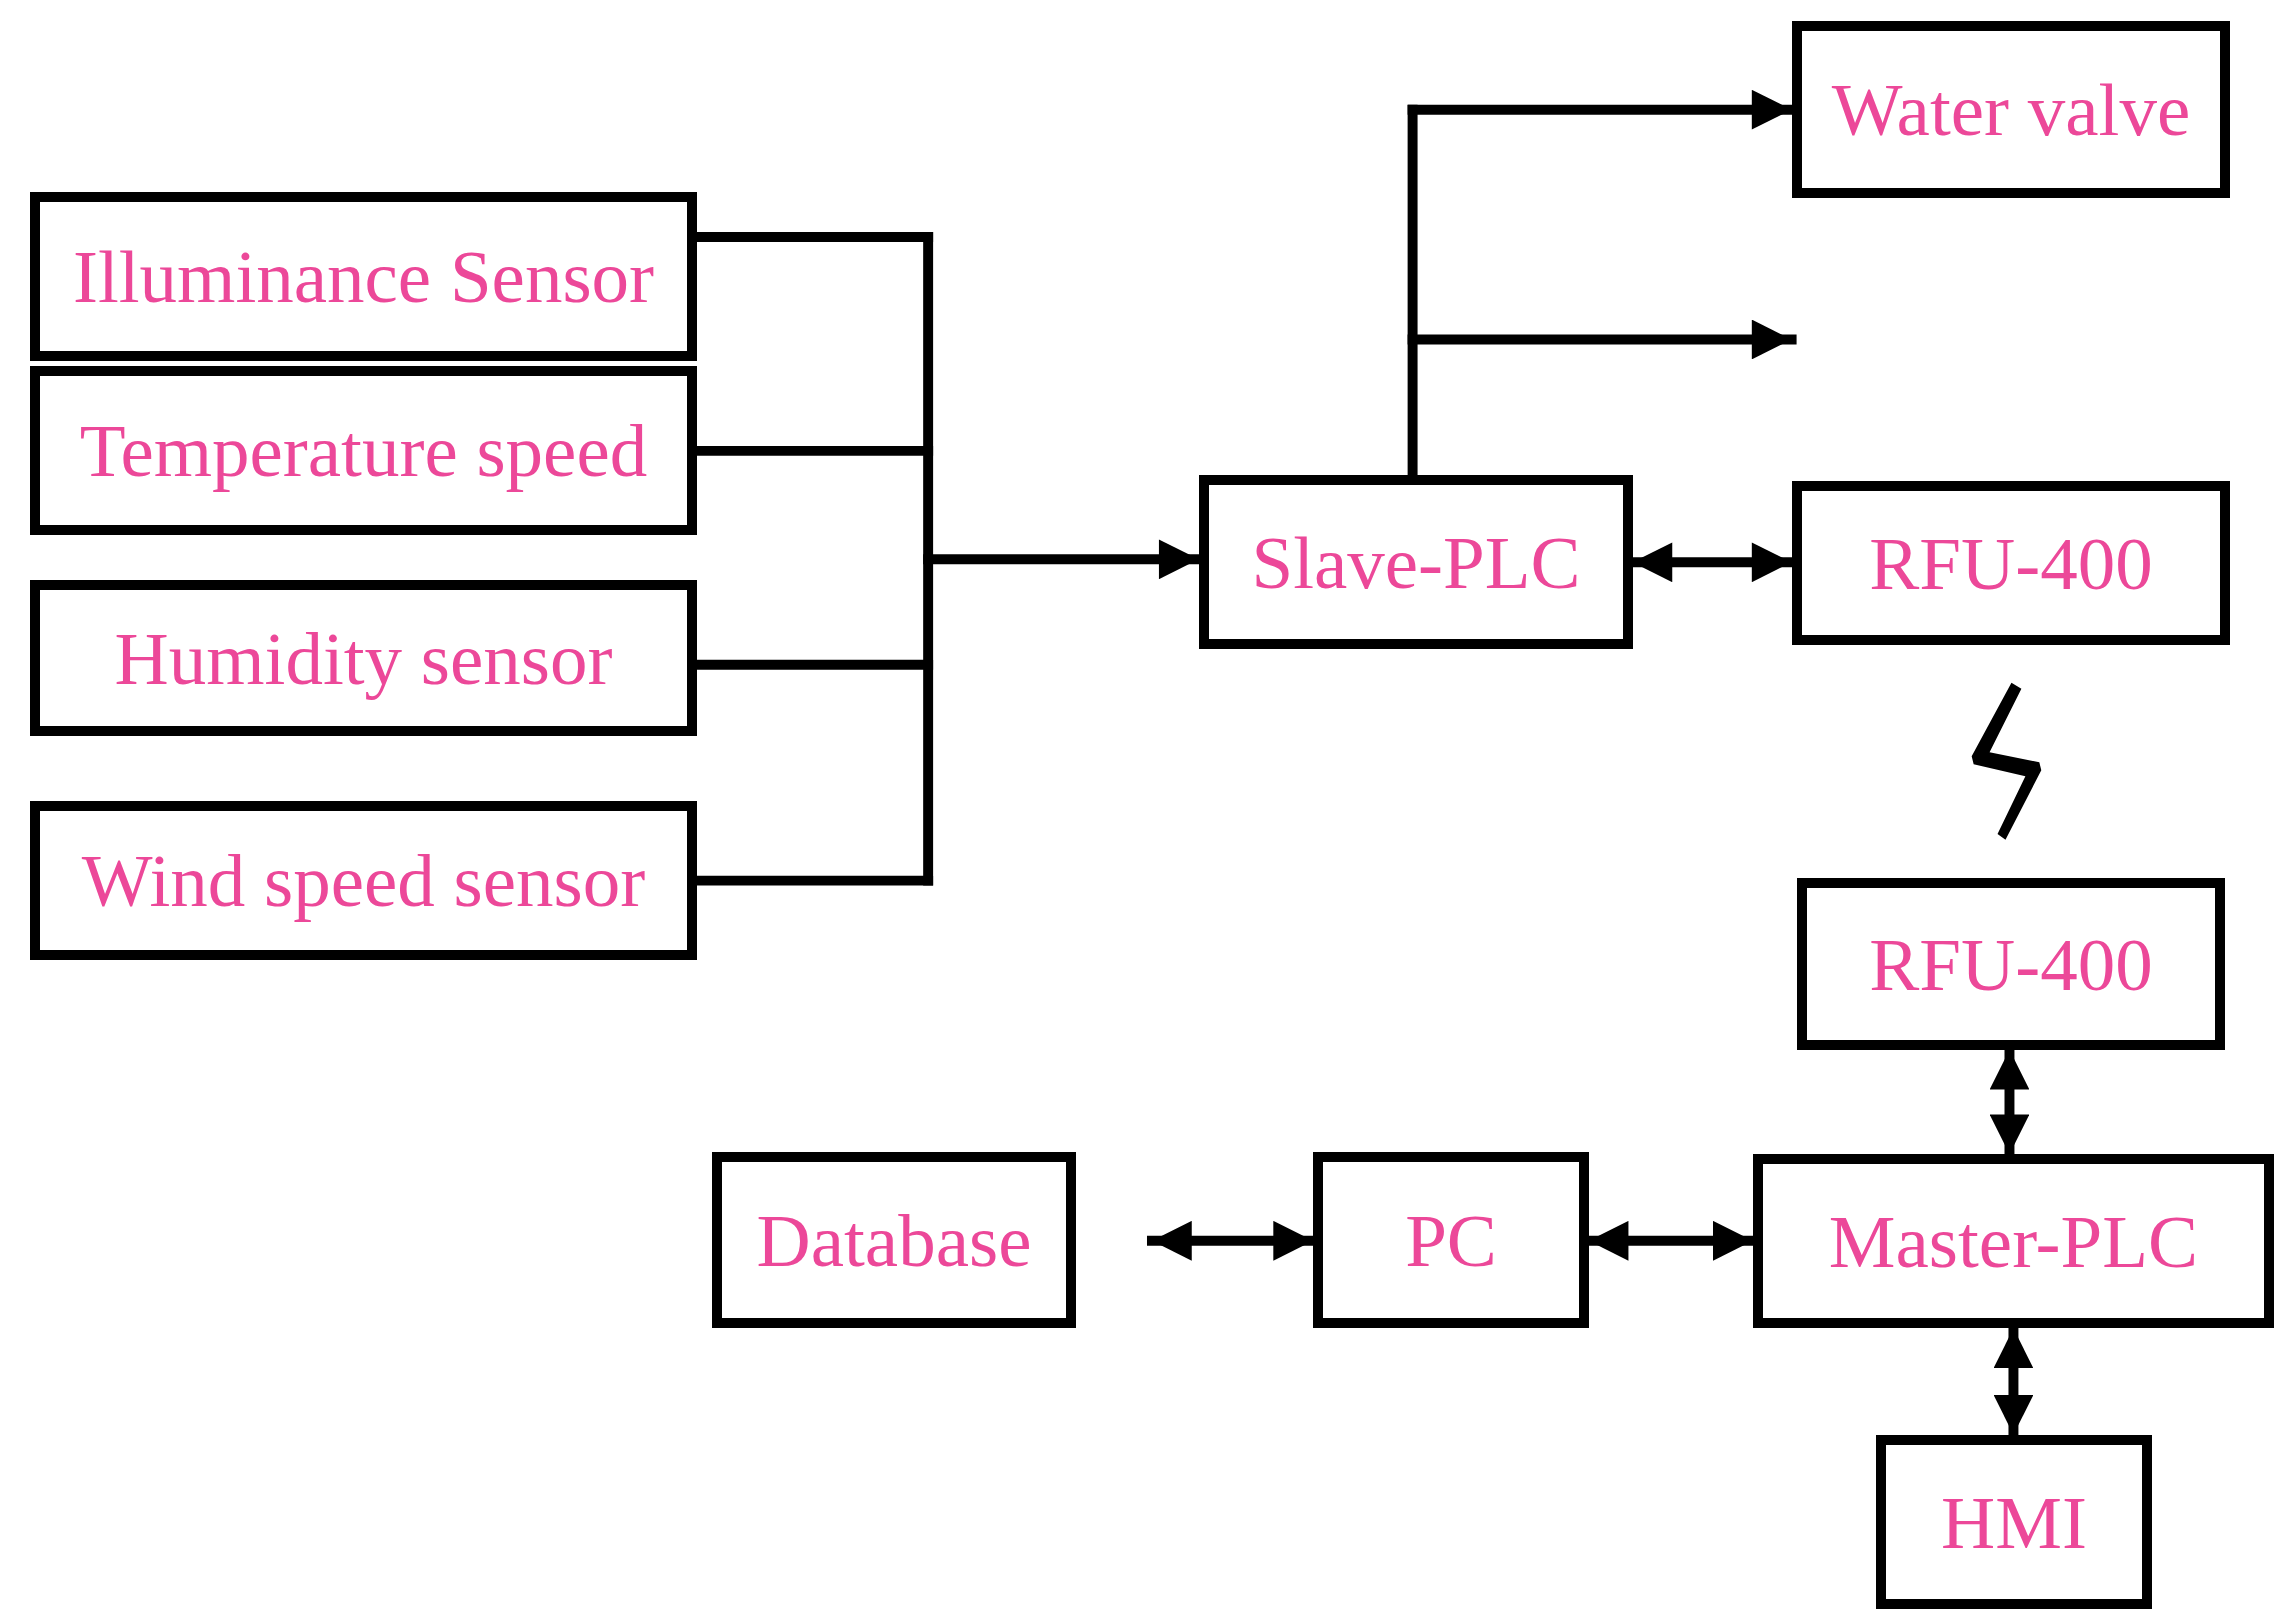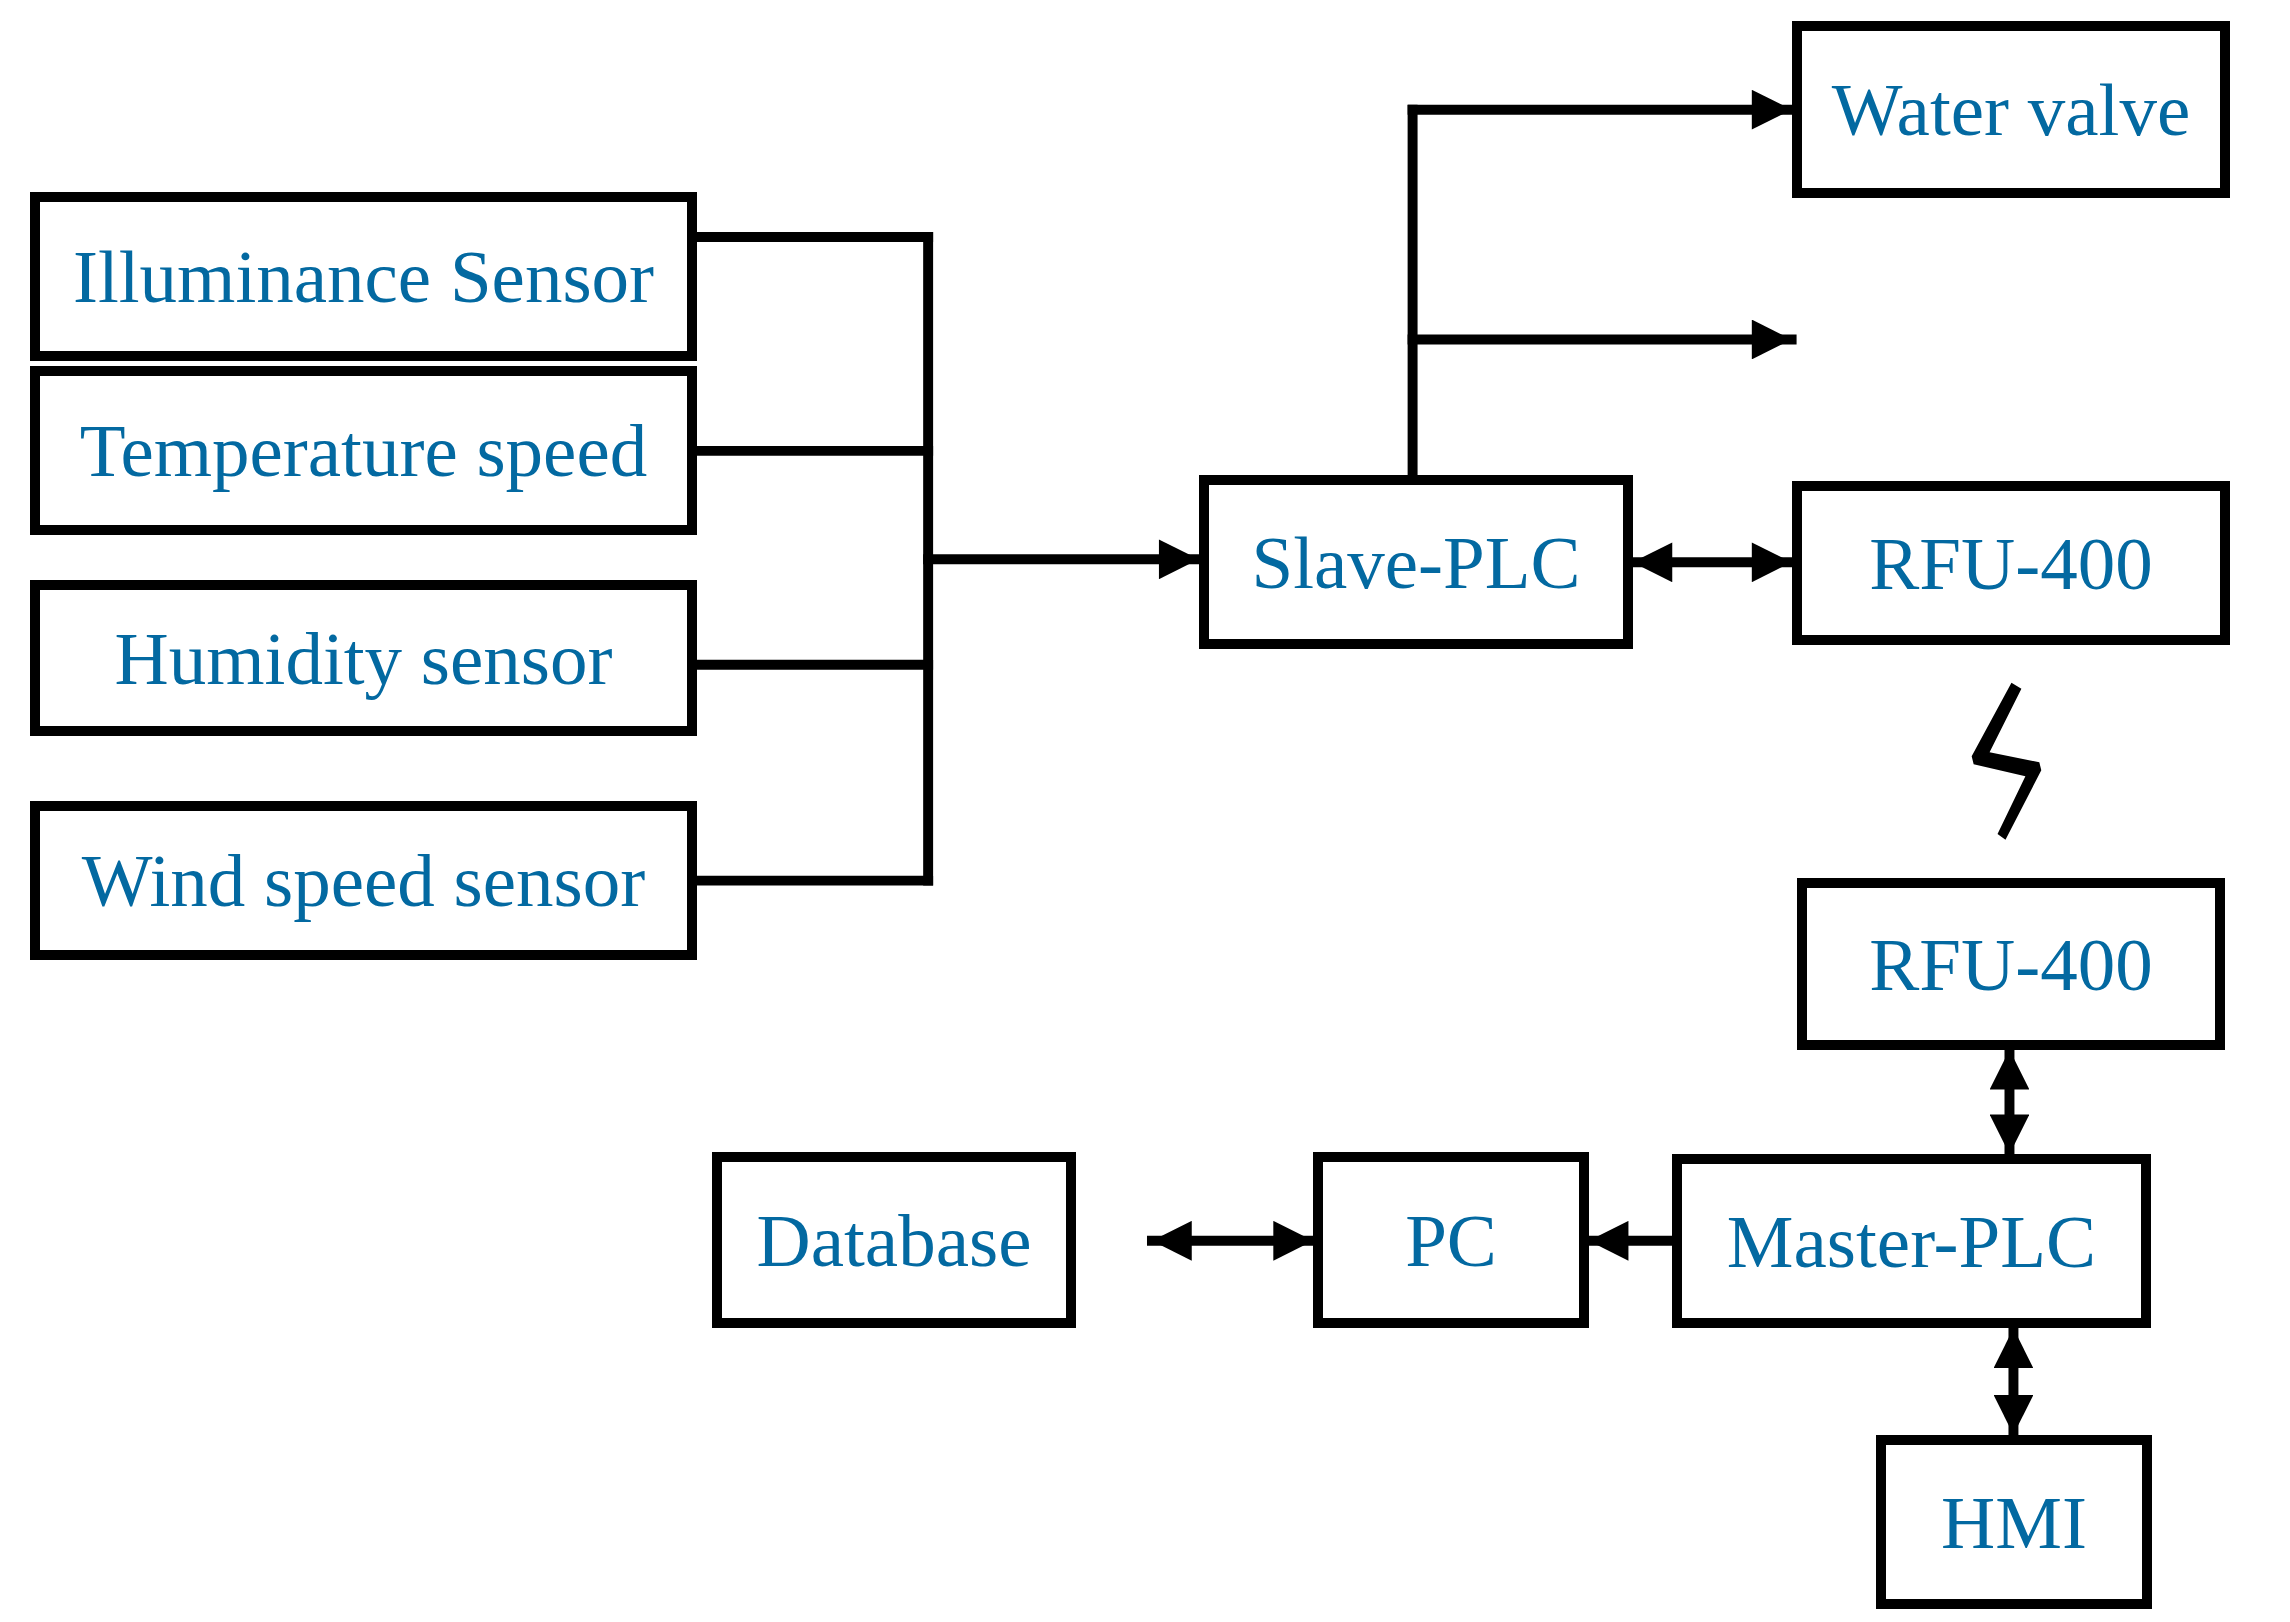--- a/index.html
+++ b/index.html
@@ -20,21 +20,21 @@
     left: 0;
     top: 0;
     width: 2290px;
     height: 1623px;
   }
   .node {
     position: absolute;
     box-sizing: border-box;
     border: 10px solid #000000;
     background: #ffffff;
-    color: #0369a1;
+    color: #ec4899;
     display: flex;
     align-items: center;
     justify-content: center;
     font-size: 75px;
     line-height: 1;
     white-space: nowrap;
     text-align: center;
     font-family: Liberation Serif, serif;
   }
   .node span { display: block; }
@@ -42,21 +42,21 @@
   
   .n-illuminance { left: 30px;   top: 152px;  width: 667px; height: 169px; margin-top: 40px; }
   .n-temperature { left: 30px;   top: 366px;  width: 667px; height: 169px; }
   .n-humidity    { left: 30px;   top: 580px;  width: 667px; height: 156px; }
   .n-windspeed   { left: 30px;   top: 801px;  width: 667px; height: 159px; }
   .n-slaveplc    { left: 1199px; top: 475px;  width: 434px; height: 174px; }
   .n-watervalve  { left: 1792px; top: 21px;   width: 438px; height: 177px; }
   .n-fan         { left: 1792px; top: 254px;  width: 438px; height: 171px; }
   .n-rfu-field   { left: 1792px; top: 481px;  width: 438px; height: 164px; }
   .n-rfu-base    { left: 1797px; top: 878px;  width: 428px; height: 172px; }
-  .n-masterplc   { left: 1672px; top: 1154px; width: 479px; height: 174px; }
+  .n-masterplc   { left: 1753px; top: 1154px; width: 521px; height: 174px; }
   .n-pc          { left: 1313px; top: 1152px; width: 276px; height: 176px; }
   .n-database    { left: 712px;  top: 1152px; width: 364px; height: 176px; }
   .n-hmi         { left: 1876px; top: 1435px; width: 276px; height: 174px; }
 
   .connectors line, .connectors polyline {
     stroke: #000000;
     stroke-width: 10;
     fill: none;
     stroke-linecap: square;
   }

